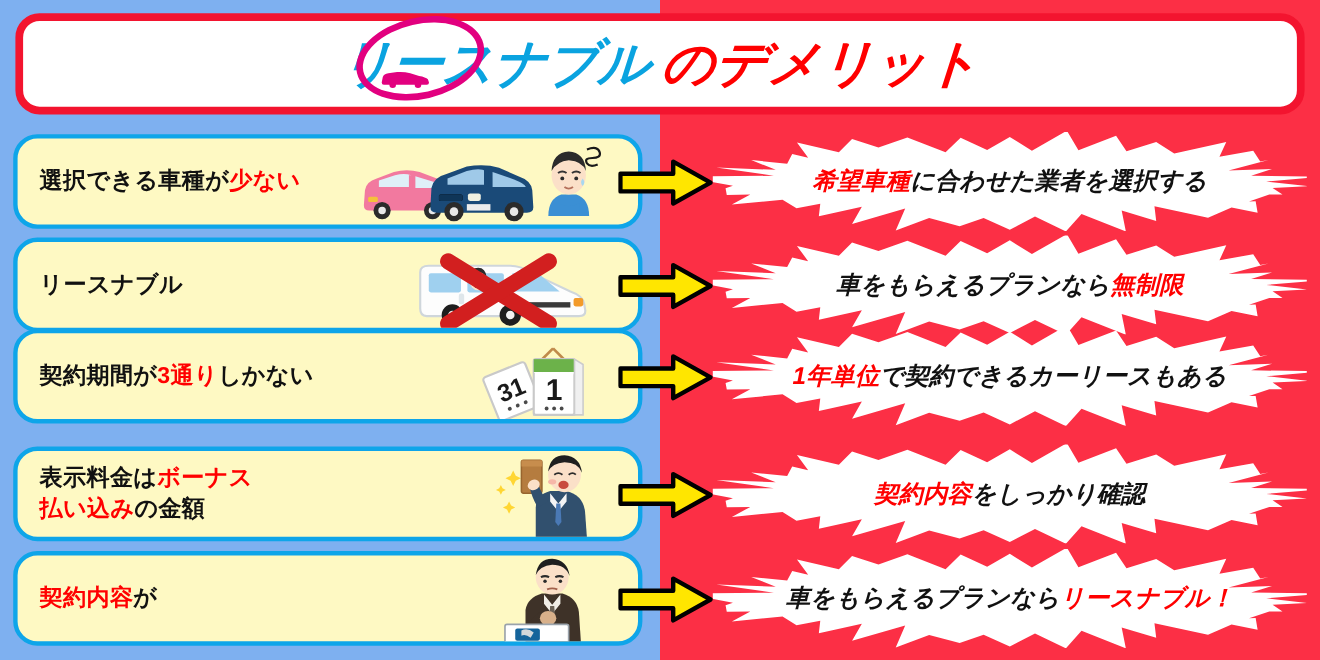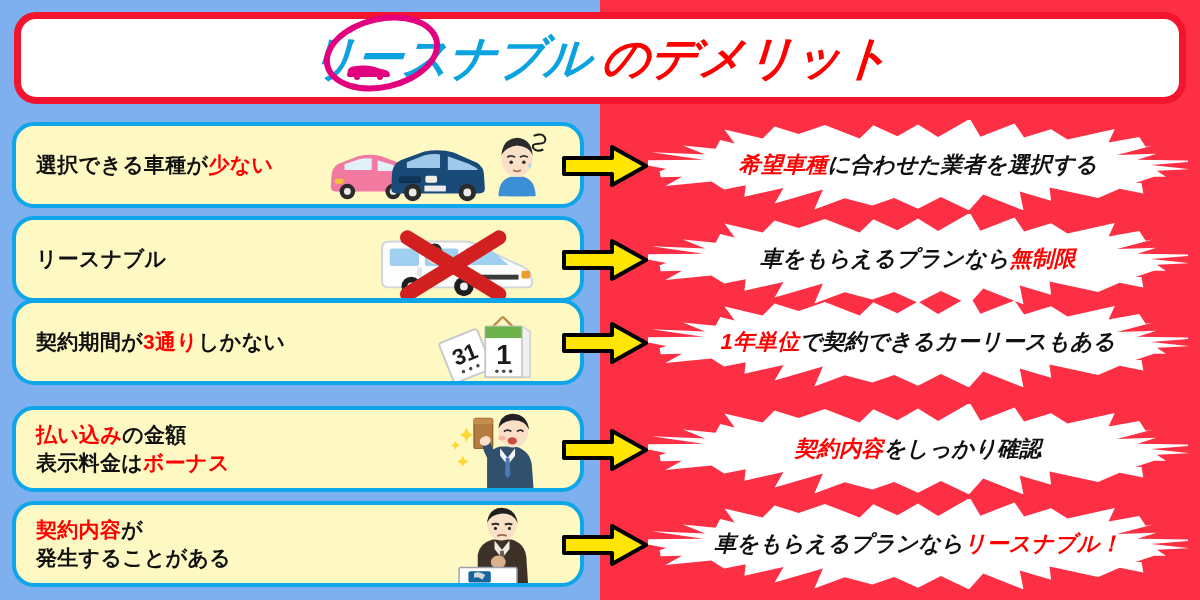--- a/index.html
+++ b/index.html
@@ -330,22 +330,22 @@
             <path d="M270.0 4.5 L290.1 17.0 L321.9 -1.2 L332.4 16.7 L366.6 3.4 L376.1 17.5 L403.1 9.2 L419.5 19.5 L466.8 9.0 L460.6 22.6 L491.3 17.1 L497.7 26.8 L505.1 25.5 L468.9 35.1 L508.4 33.7 L489.4 39.7 L556.0 40.6 L503.1 45.0 L541.3 49.2 L508.9 50.8 L517.9 56.8 L505.9 56.8 L487.5 63.1 L493.5 62.9 L495.3 73.4 L471.6 68.7 L450.2 78.0 L401.5 67.5 L403.1 80.8 L371.7 71.4 L375.5 90.4 L335.2 74.5 L321.0 90.4 L292.9 76.9 L270.0 88.8 L246.2 78.1 L224.4 85.6 L196.7 78.2 L166.3 89.6 L174.9 69.6 L126.6 83.6 L135.5 68.0 L96.4 76.7 L97.7 65.3 L76.1 69.4 L63.4 61.5 L17.3 66.0 L34.1 56.8 L12.7 57.2 L11.6 51.2 L18.3 48.9 L-2.8 45.0 L-20.8 40.5 L55.5 39.8 L3.2 32.3 L57.2 34.4 L34.9 25.5 L67.6 28.8 L72.2 20.1 L86.7 23.4 L76.5 9.6 L114.6 18.4 L126.6 6.4 L150.6 14.1 L176.9 4.9 L211.6 18.5 L225.3 5.2 L249.4 16.3 Z" fill="#ffffff"></path>
           </svg>
       <div class="burst-text">
         <span class="nowrap"><span class="hl">1年単位</span><span class="">で契約できるカーリースもある</span></span>
       </div>
     </div>
   </div>
       <div class="row" style="top: 406px;">
     <div class="card">
       <div class="card-text">
+            <div><span class="">表示料金は</span><span class="hl">ボーナス</span></div>
             <div><span class="hl">払い込み</span><span class="">の金額</span></div>
-            <div><span class="">表示料金は</span><span class="hl">ボーナス</span></div>
           </div>
       <div class="card-art">
   <svg viewBox="0 0 120 86" width="112" height="84">
     <g fill="#ffd633">
       <path d="M22 16 l2.5 5 l5 2.5 l-5 2.5 l-2.5 5 l-2.5 -5 l-5 -2.5 l5 -2.5Z"></path>
       <path d="M18 46 l2 4 l4 2 l-4 2 l-2 4 l-2 -4 l-4 -2 l4 -2Z"></path>
       <path d="M62 10 l1.8 3.6 l3.6 1.8 l-3.6 1.8 l-1.8 3.6 l-1.8 -3.6 l-3.6 -1.8 l3.6 -1.8Z"></path>
       <path d="M10 30 l1.6 3.2 l3.2 1.6 l-3.2 1.6 l-1.6 3.2 l-1.6 -3.2 l-3.2 -1.6 l3.2 -1.6Z"></path>
     </g>
     <rect x="30" y="6" width="20" height="32" rx="2" fill="#b57c3f" stroke="#97652f" stroke-width="1.5"></rect>
@@ -373,21 +373,20 @@
           </svg>
       <div class="burst-text">
         <span class="nowrap"><span class="hl">契約内容</span><span class="">をしっかり確認</span></span>
       </div>
     </div>
   </div>
       <div class="row" style="top: 501px;">
     <div class="card">
       <div class="card-text">
             <div><span class="hl">契約内容</span><span class="">が</span></div>
-            <div><span class="">発生することがある</span></div>
           </div>
       <div class="card-art">
   <svg viewBox="0 0 120 86" width="112" height="84">
     <path d="M34 82 L34 50 Q36 38 50 34 L70 34 Q84 38 86 52 L88 82Z" fill="#3e3228"></path>
     <path d="M52 35 L60 45 L68 35 L68 44 L60 54 L52 44Z" fill="#f0ede6"></path>
     <path d="M58 46 l4 0 l1 14 l-3 3 l-3 -3Z" fill="#6b6257"></path>
     <ellipse cx="60" cy="18" rx="16" ry="17" fill="#fbe0c8"></ellipse>
     <path d="M44 16 Q46 0 60 0 Q75 1 77 17 Q73 6 60 6 Q48 7 44 16Z" fill="#1f1f1f"></path>
     <path d="M49 18 q4 -2 8 0" stroke="#2b2b2b" stroke-width="2" fill="none"></path>
     <path d="M63 18 q4 -2 8 0" stroke="#2b2b2b" stroke-width="2" fill="none"></path>

